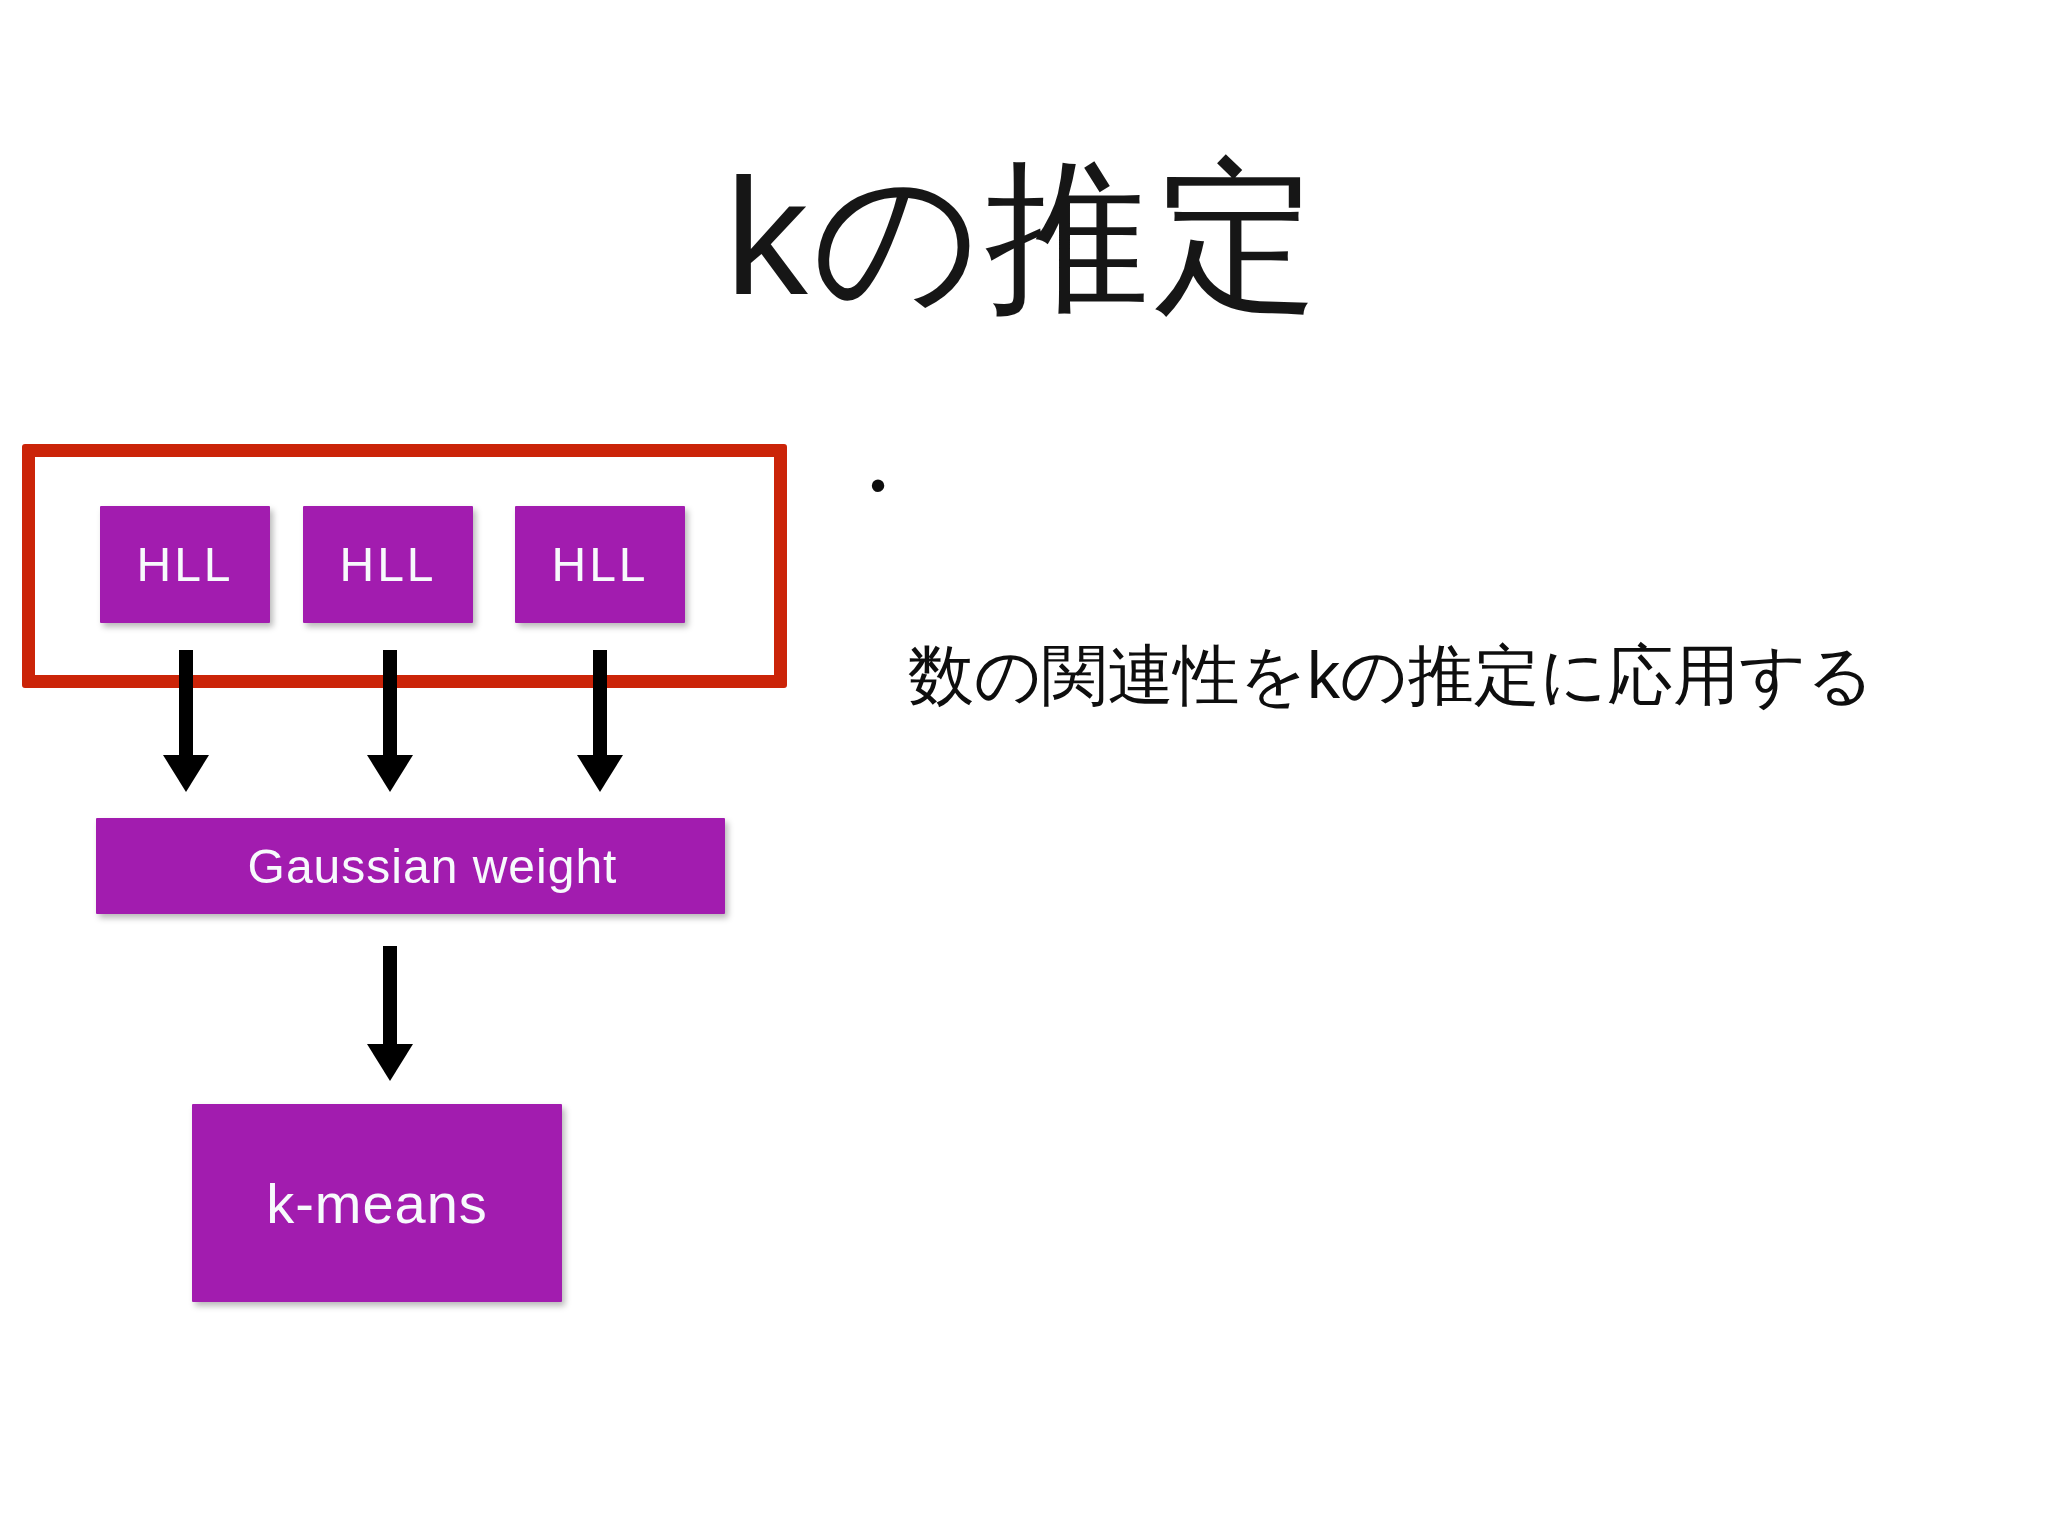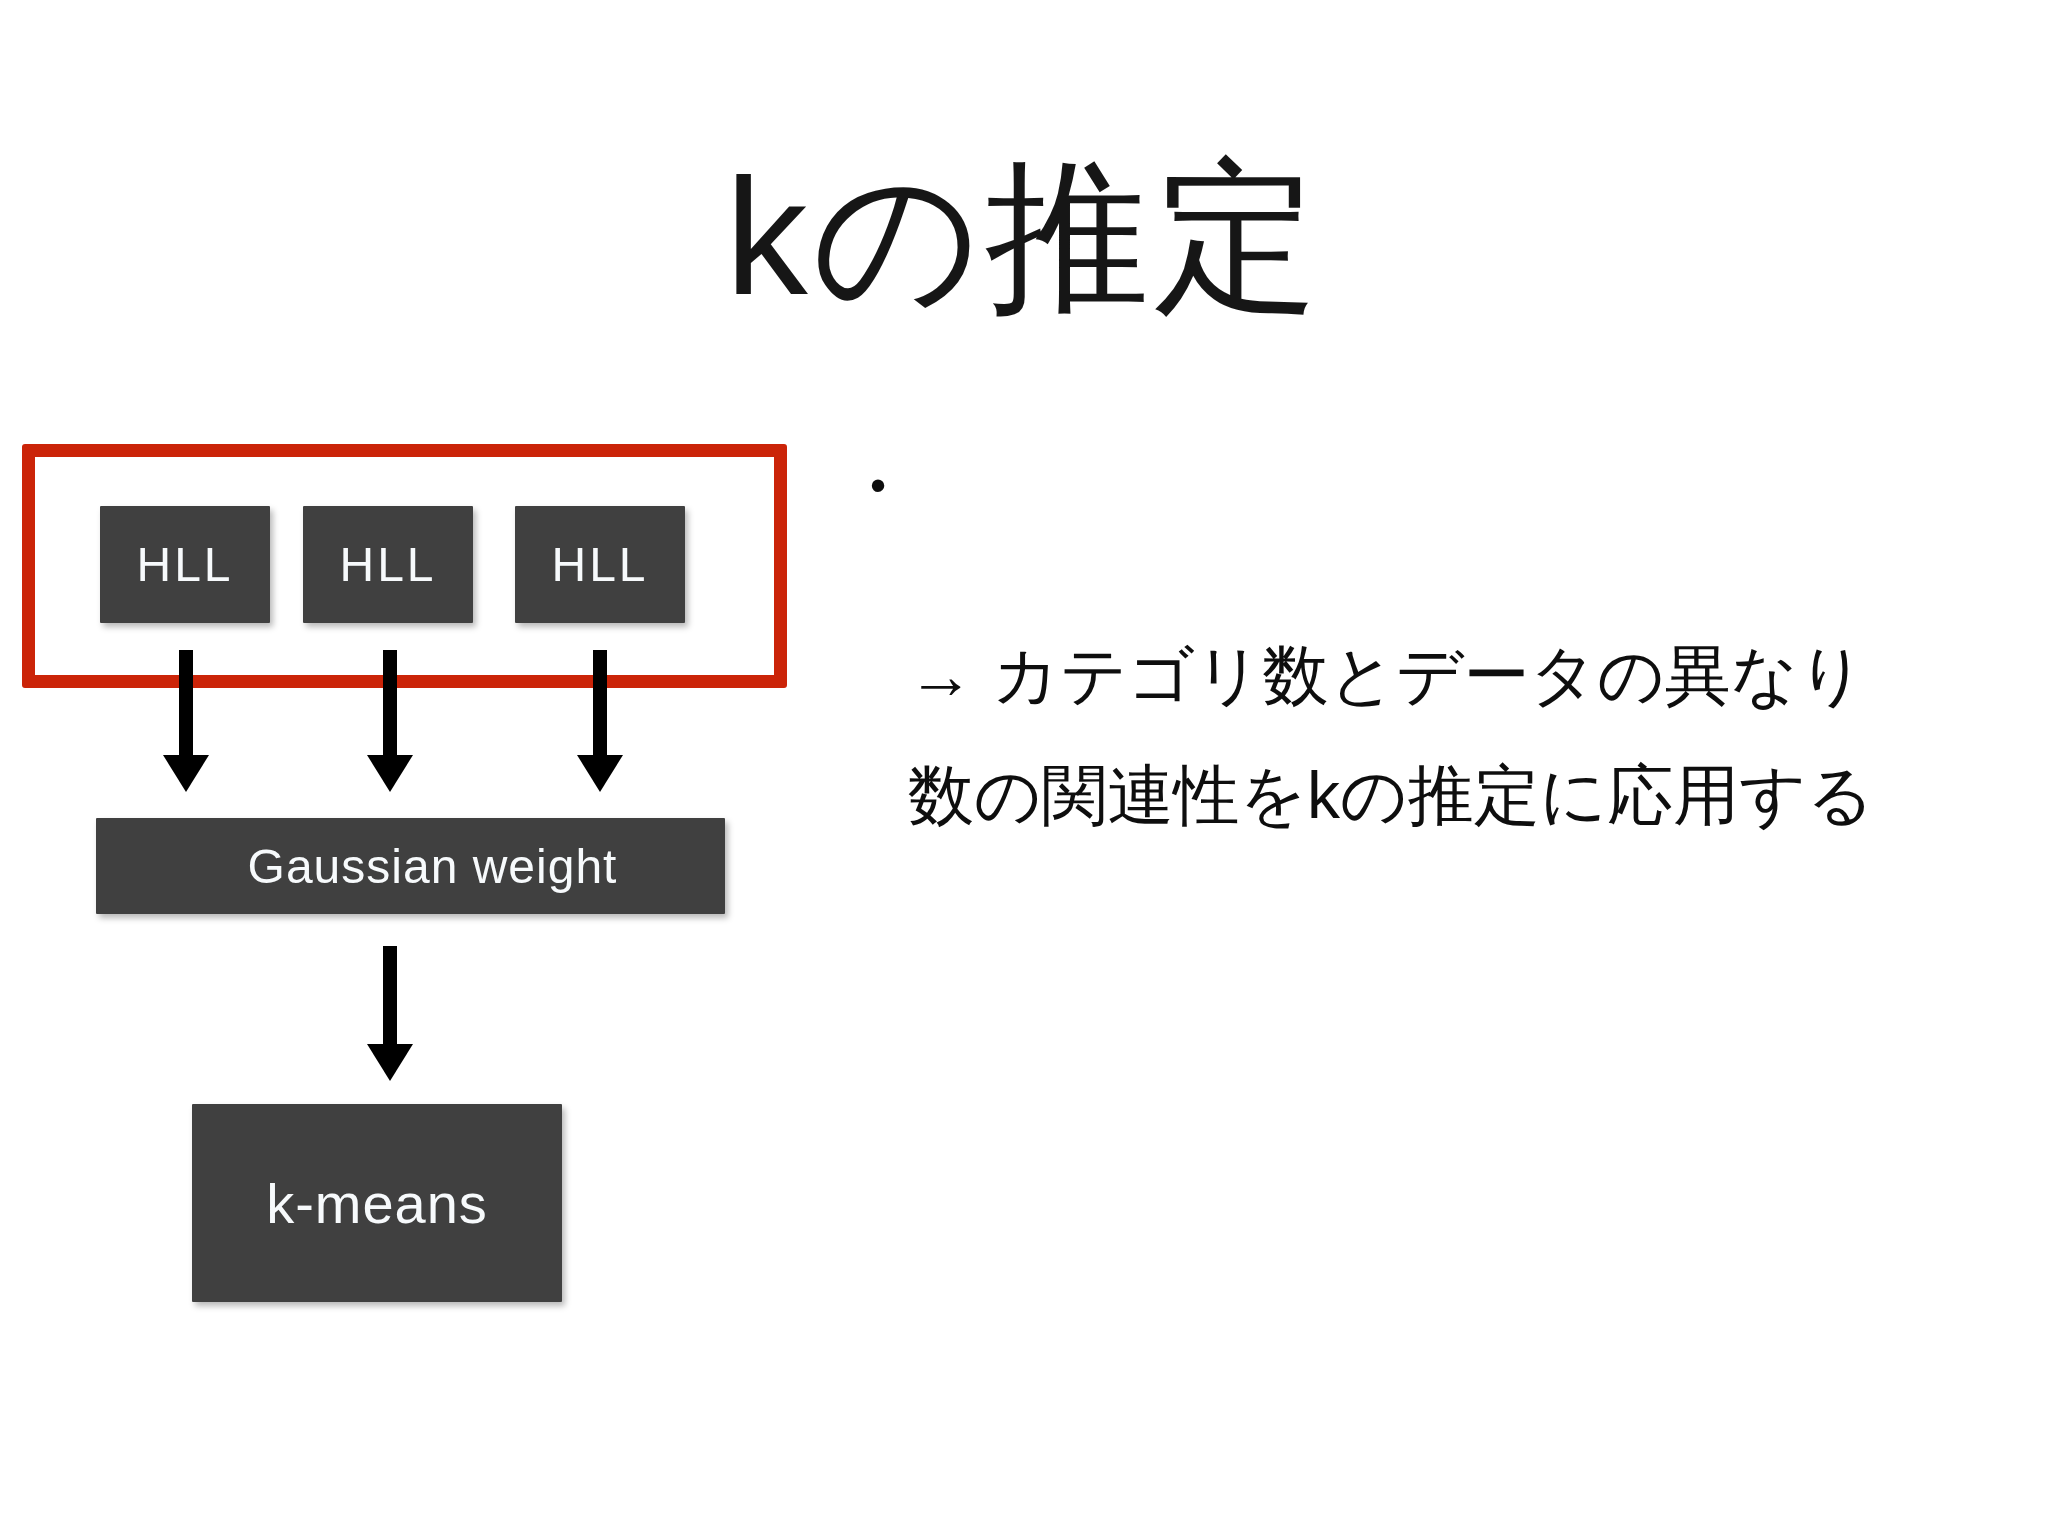--- a/index.html
+++ b/index.html
@@ -36,21 +36,21 @@
     width: 765px;
     height: 244px;
     border: 13px solid #cb2408;
     border-radius: 3px;
     background: transparent;
   }
 
   
   .box {
     position: absolute;
-    background: #404040;
+    background: #a21caf;
     color: #f7fafc;
     display: flex;
     align-items: center;
     justify-content: center;
     box-shadow: 3px 4px 6px rgba(0,0,0,0.28);
     border-radius: 1px;
   }
   .hll-box {
     top: 506px;
     width: 170px;
@@ -182,20 +182,19 @@
 
   <div class="notes">
 
     <div class="bullet-row">
       <span class="bullet-marker">•</span>
       <span class="bullet-lines">
       </span>
     </div>
 
     <div class="para-arrow">
-      <span class="line">→ カテゴリ数とデータの異なり</span>
       <span class="line">数の関連性をkの推定に応用する</span>
     </div>
 
 
   </div>
 
 </div>
 
 </body></html>

